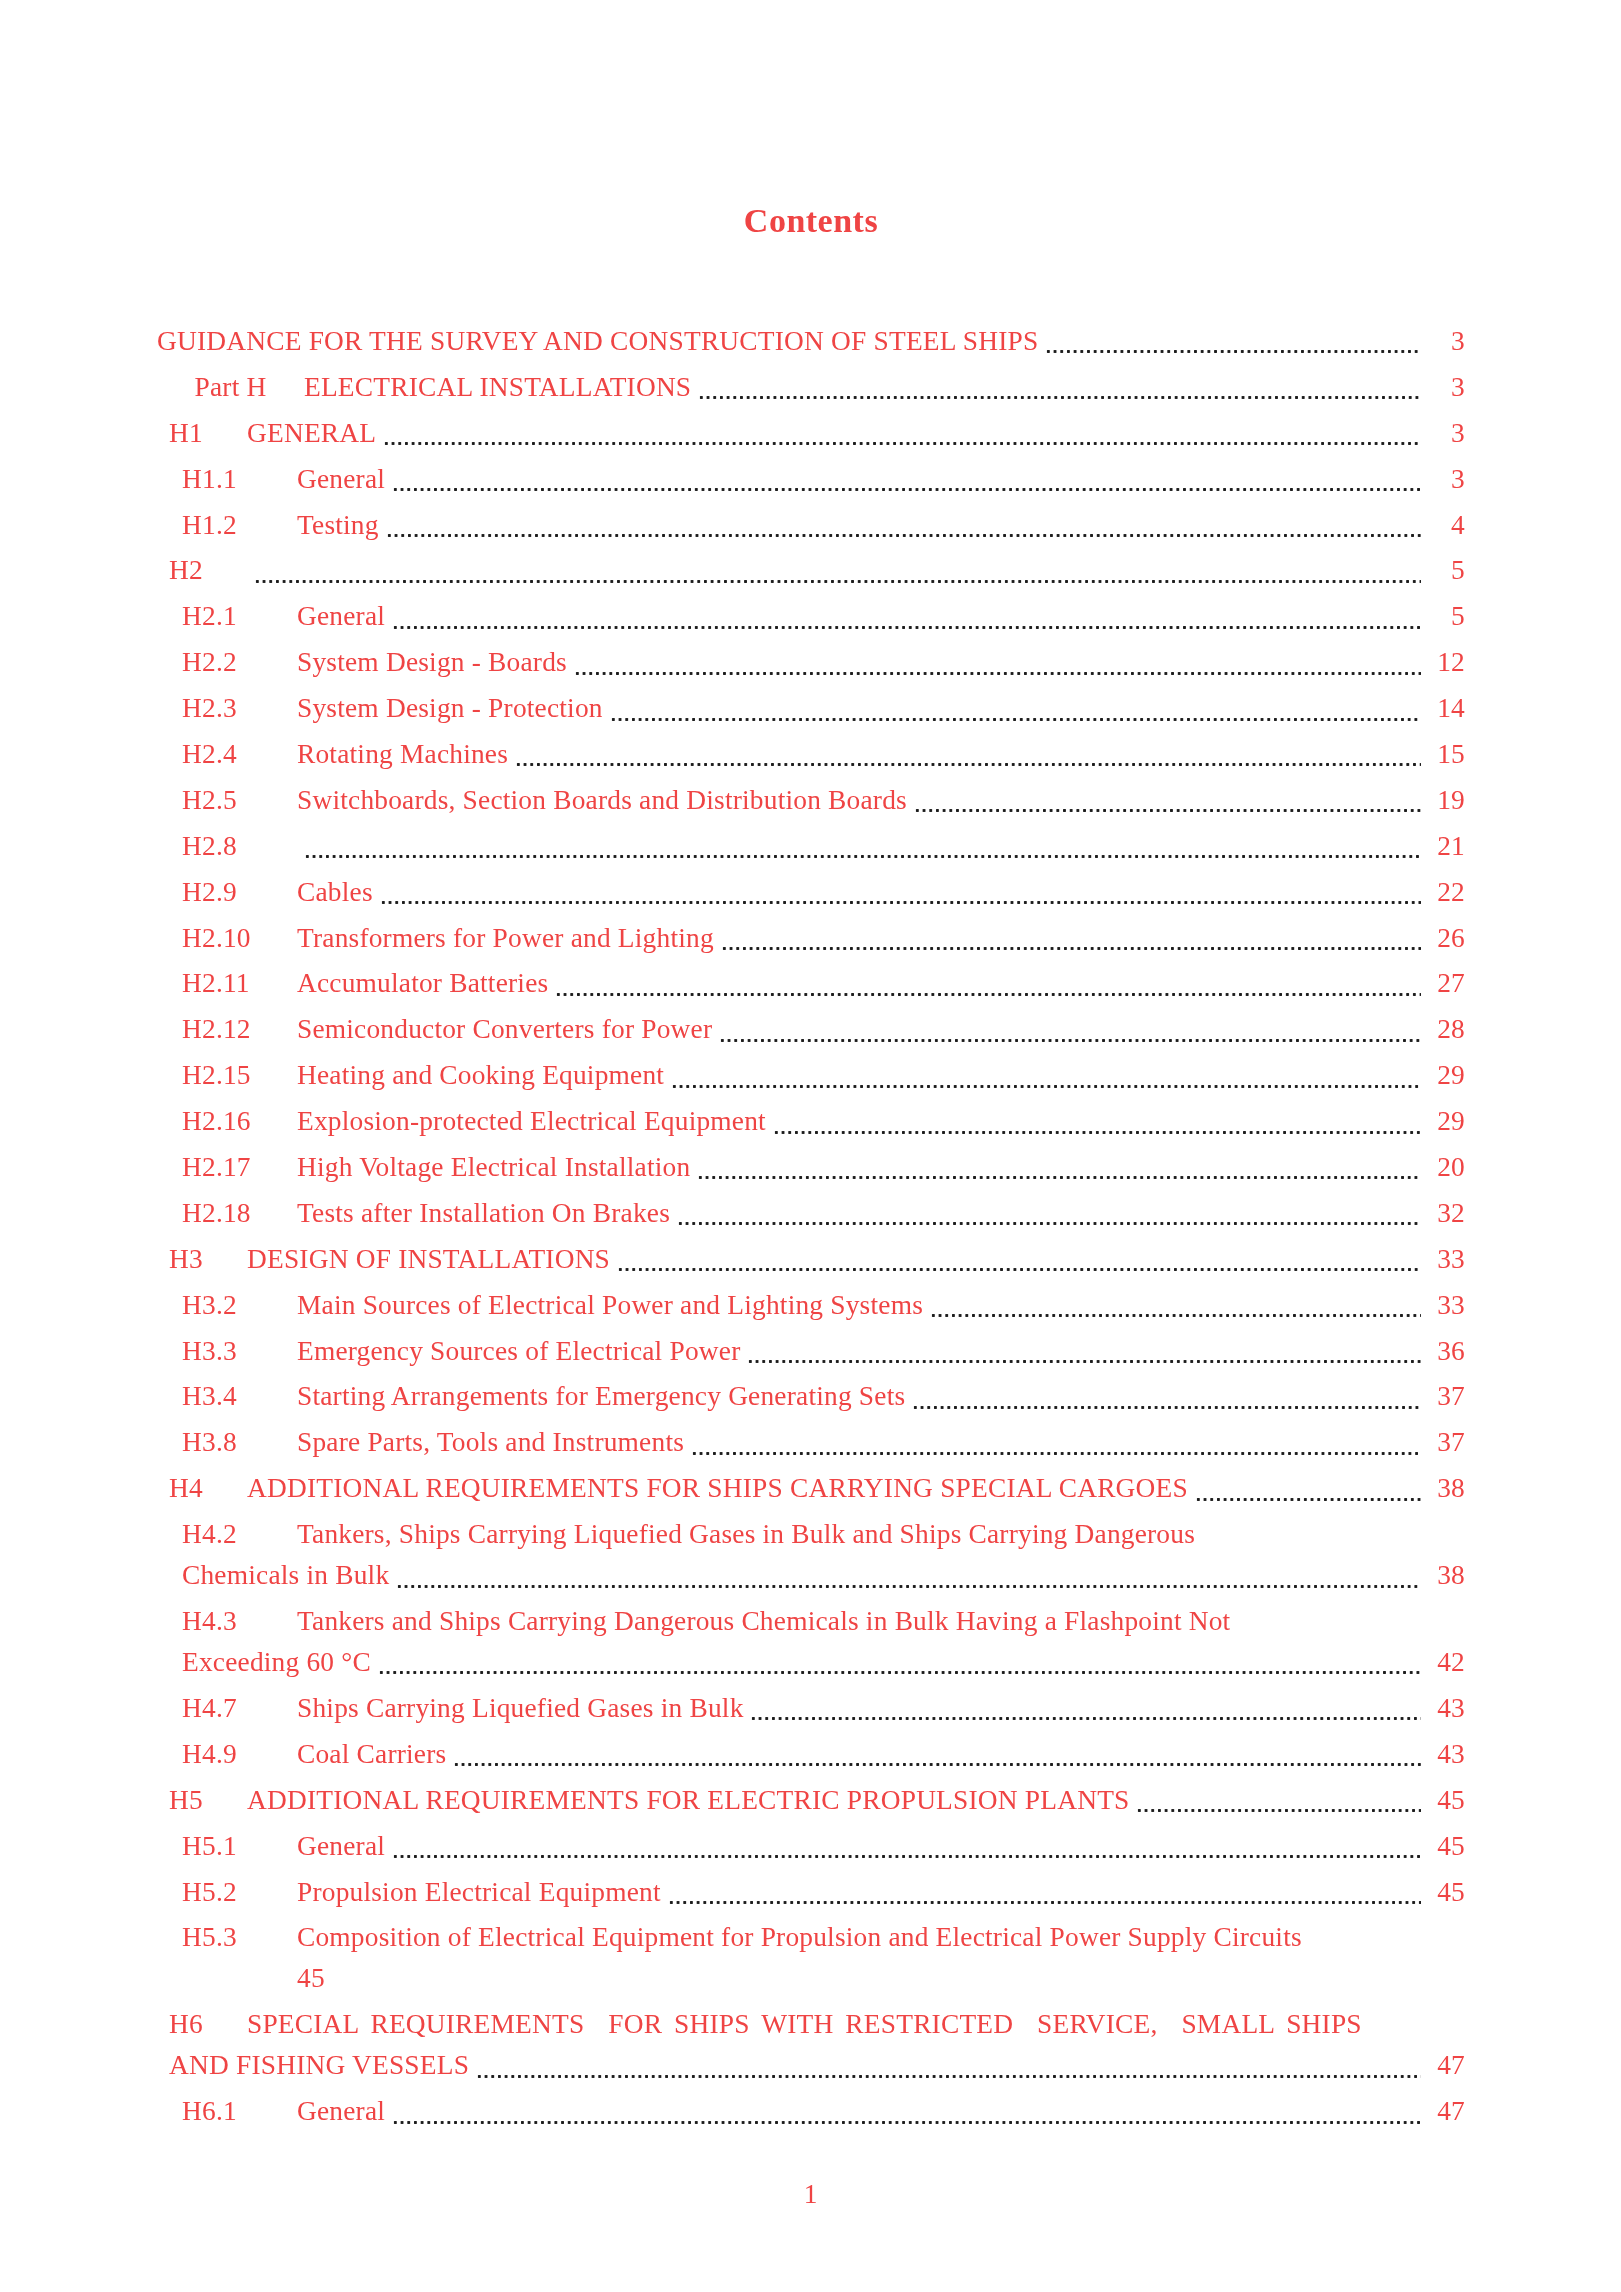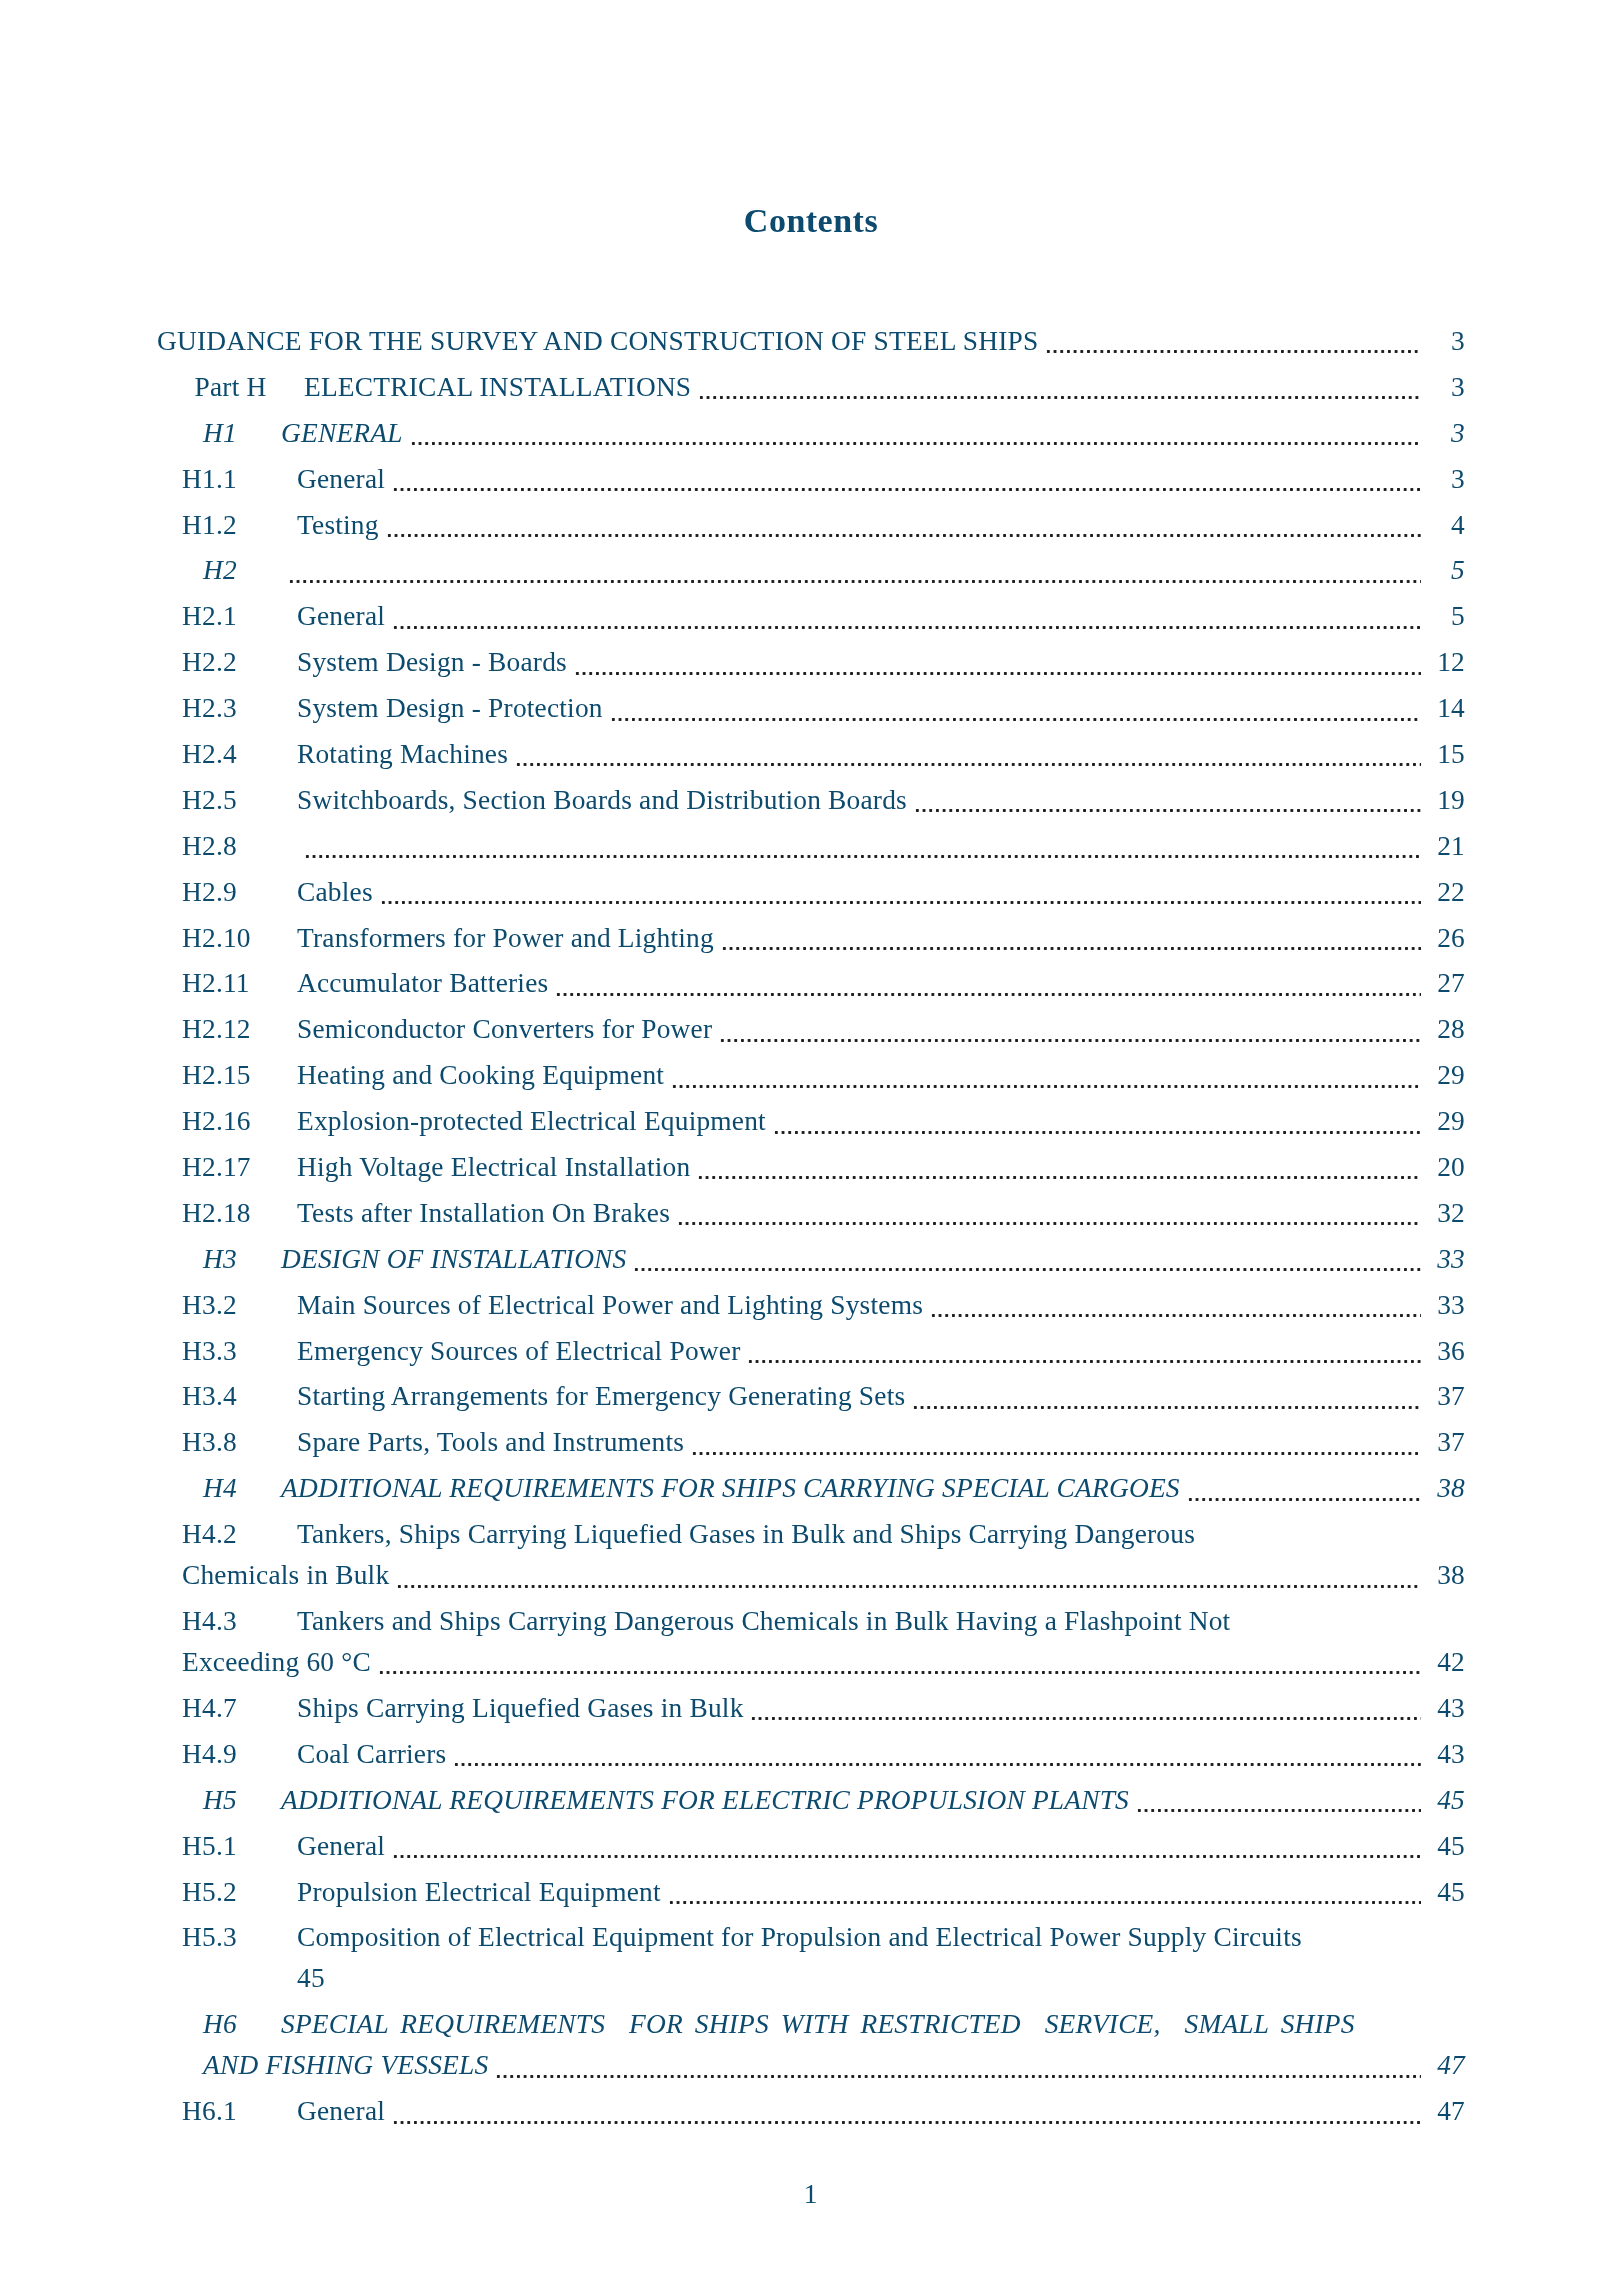--- a/index.html
+++ b/index.html
@@ -4,21 +4,21 @@
 <style>
   html, body { margin: 0; padding: 0; }
   body { background: #ffffff; }
 
   .page {
     position: relative;
     width: 1621px;
     height: 2293px;
     margin: 0 auto;
     background: #ffffff;
-    color: #0c4a6e;
+    color: #ef4444;
     font-family: "Liberation Serif", "DejaVu Serif", serif;
     box-sizing: border-box;
     padding: 0 156px 0 157px;
     overflow: hidden;
   }
 
   .title {
     margin: 0;
     padding-top: 202px;
     text-align: center;
@@ -35,21 +35,21 @@
   }
 
   .entry { margin-bottom: 4.9px; }
 
   .line {
     display: flex;
     line-height: 41px;
     align-items: baseline;
   }
 
-  .lvl1 { margin-left: 46px; font-style: italic; }
+  .lvl1 { margin-left: 12px; }
   .lvl2 { margin-left: 25px; }
 
   .lbl  { flex: none; white-space: pre; }
   .lbl0 { width: 147px; text-align: center; }
   .lbl1 { width: 78px; }
   .lbl2 { width: 115px; }
 
   .t { flex: none; white-space: pre; }
 
   .wide-gaps .t { word-spacing: 4.9px; }

